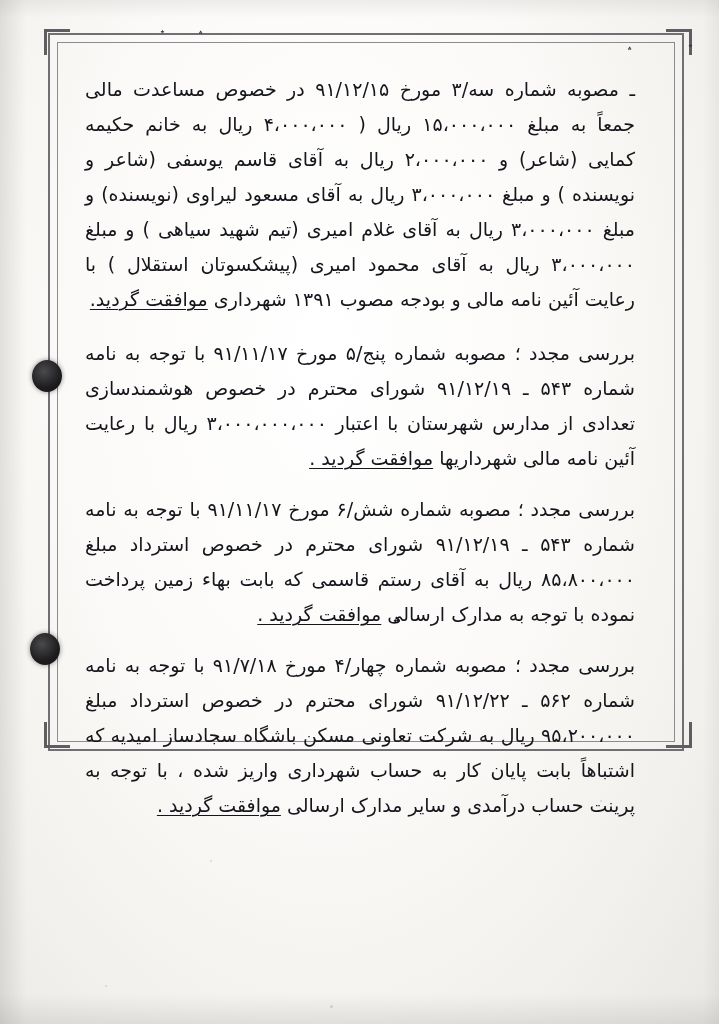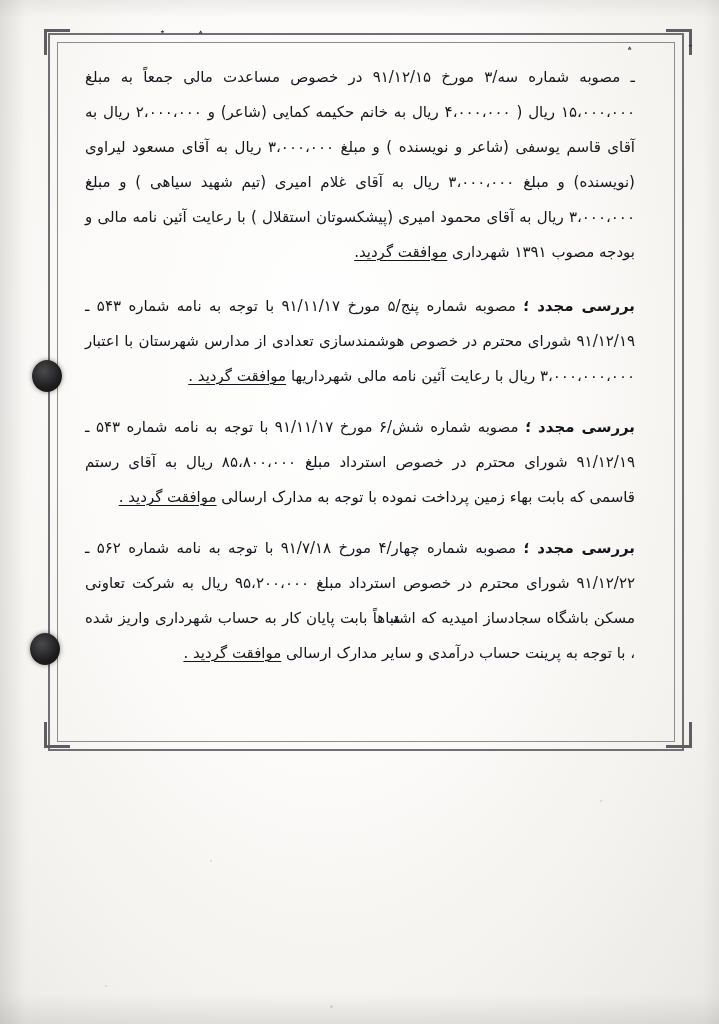--- a/index.html
+++ b/index.html
@@ -99,36 +99,36 @@
   }
   .tick.t1 { left: 160px; top: 27px; }
   .tick.t2 { left: 198px; top: 31px; }
   .tick.t3 { left: 688px; top: 41px; }
   .tick.t4 { left: 627px; top: 47px; }
 
   
   .body-text {
     position: absolute;
     right: 84px;
-    top: 60px;
+    top: 72px;
     width: 550px;
     direction: rtl;
     text-align: justify;
     color: #15161c;
-    font-size: 15px;
+    font-size: 19px;
     line-height: 35px;
     font-family: "DejaVu Sans", sans-serif;
   }
   .para {
     margin: 0 0 16px 0;
   }
   .para.first { margin-bottom: 19px; }
   .lead {
     display: inline;
-    font-weight: bold;
+    font-weight: normal;
   }
   .u {
     text-decoration: underline;
     text-underline-offset: 3px;
     text-decoration-thickness: 1px;
   }
   .dots {
     position: absolute;
     right: 318px;
     top: 615px;

